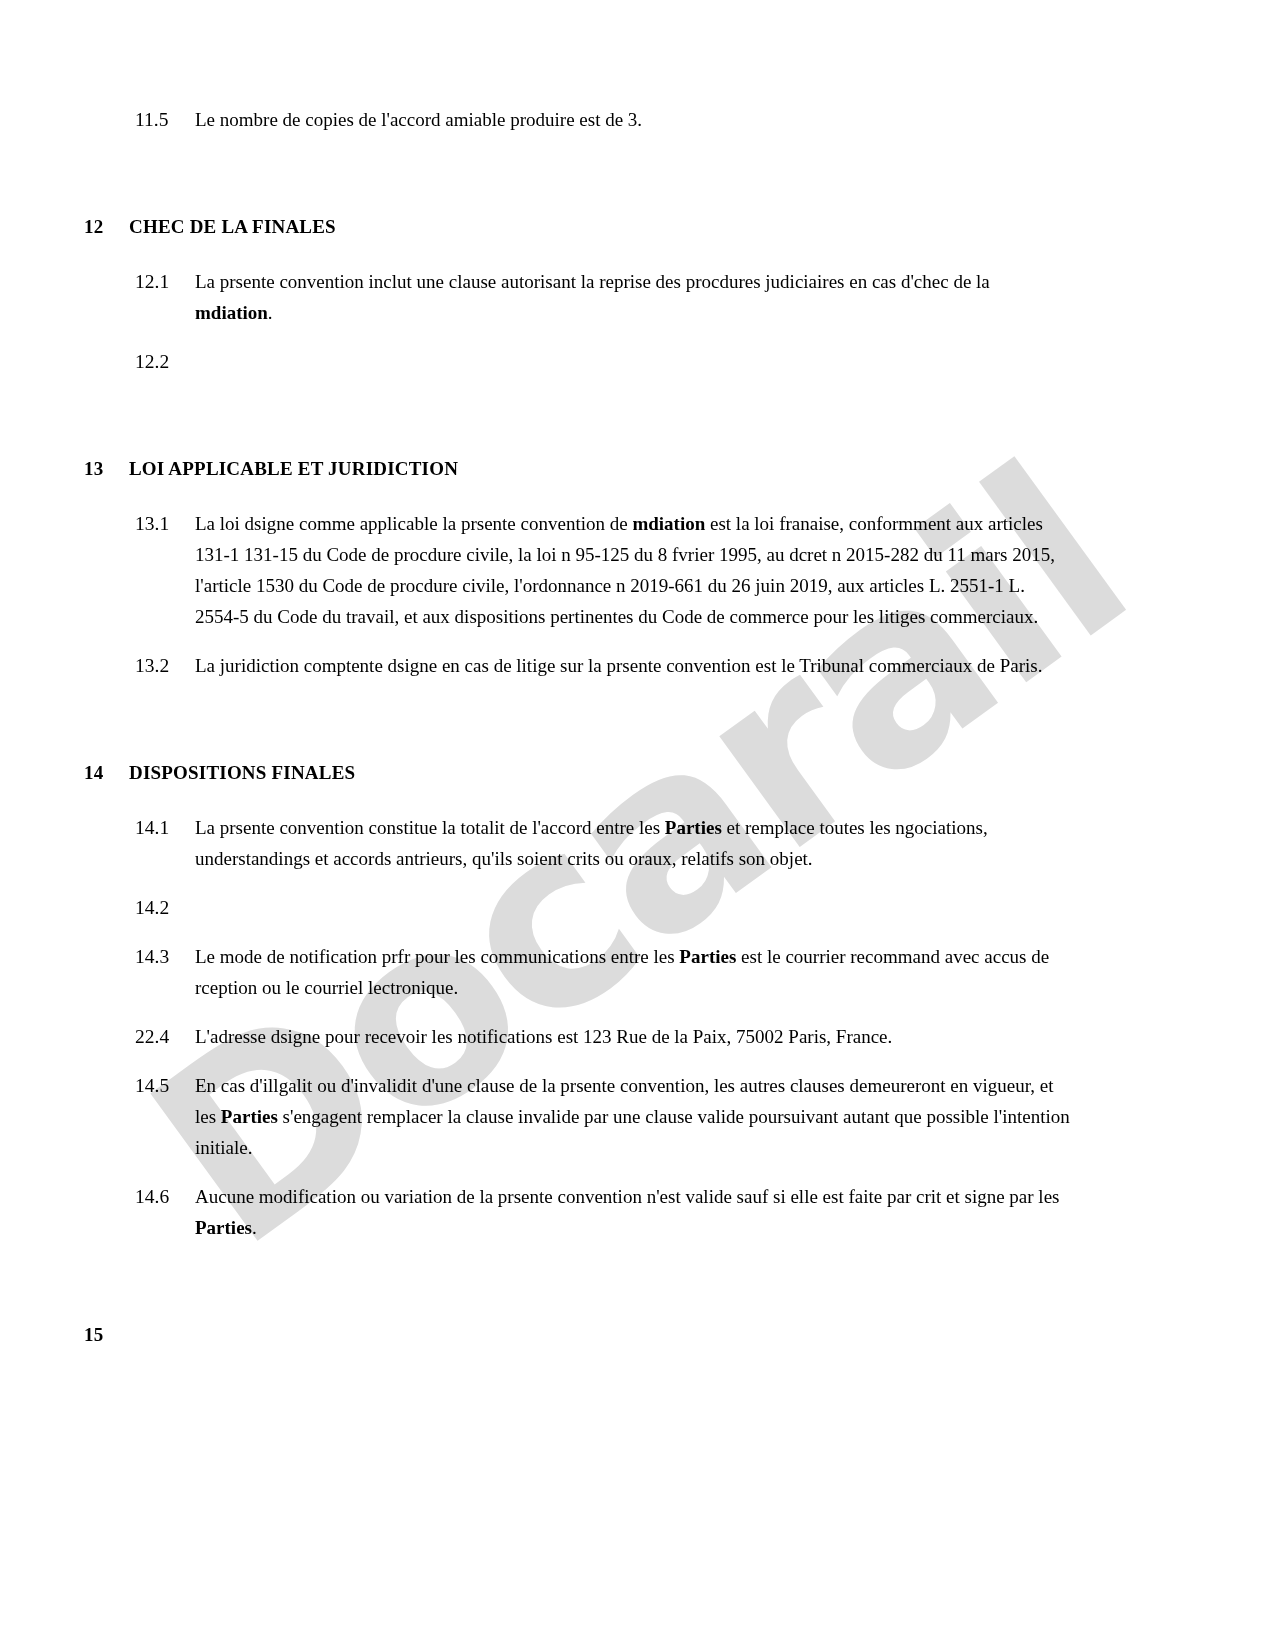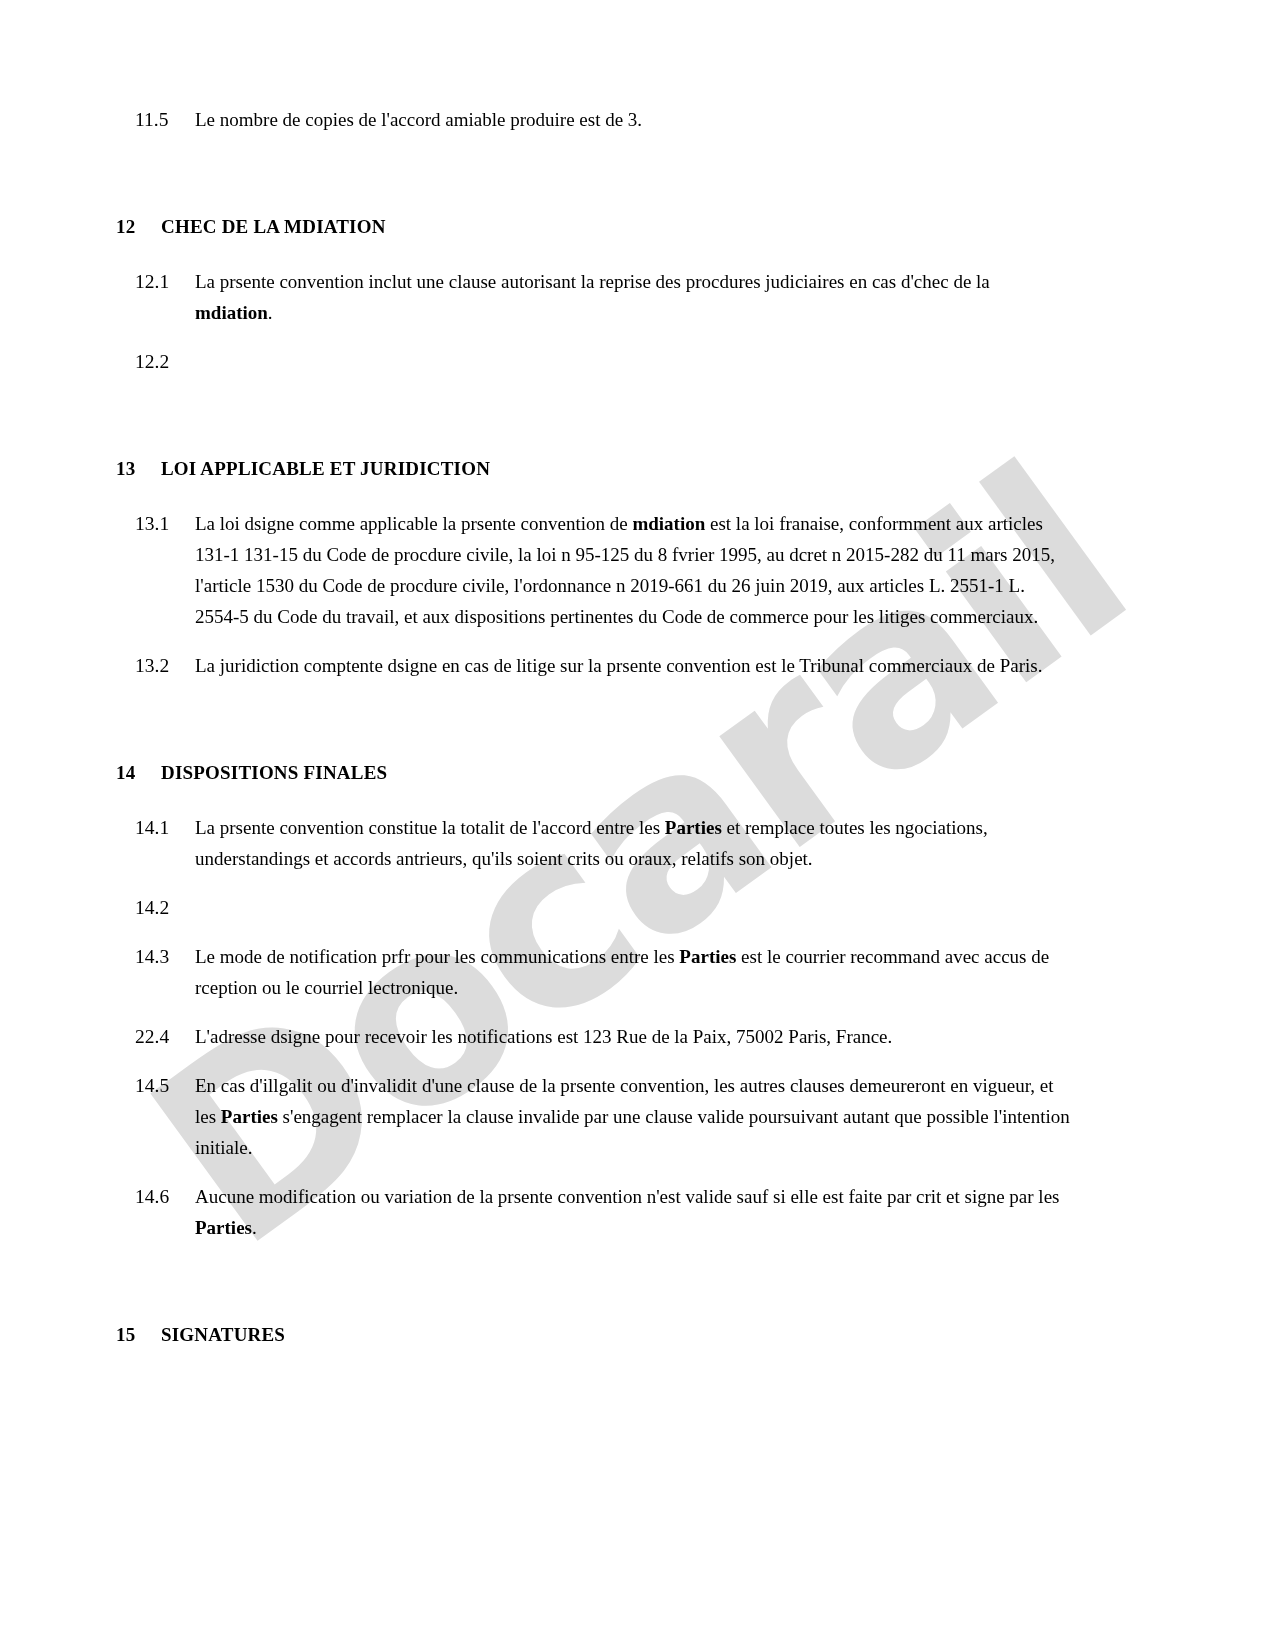--- a/index.html
+++ b/index.html
@@ -72,21 +72,21 @@
     line-height: 31px;
     text-align: left;
   }
   .clause .body b {
     font-weight: 700;
   }
 
   .heading {
     display: flex;
     align-items: flex-start;
-    padding-left: 116px;
+    padding-left: 84px;
     padding-right: 205px;
     font-weight: 700;
     font-size: 19px;
     line-height: 31px;
     letter-spacing: 0.2px;
   }
   .heading .num {
     flex: 0 0 45px;
     width: 45px;
   }
@@ -107,21 +107,21 @@
   </div>
 
   <div class="content">
       <div class="clause">
         <span class="num">11.5</span>
         <span class="body">Le nombre de copies de l'accord amiable  produire est de 3.</span>
       </div>
       <div class="gap-lg"></div>
       <div class="heading">
         <span class="num">12</span>
-        <span class="title">CHEC DE LA MDIATION</span>
+        <span class="title">CHEC DE LA FINALES</span>
       </div>
       <div class="gap-sm"></div>
       <div class="clause">
         <span class="num">12.1</span>
         <span class="body">La prsente convention inclut une clause autorisant la reprise des procdures judiciaires en cas d'chec de la <b>mdiation</b>.</span>
       </div>
       <div class="clause">
         <span class="num">12.2</span>
       </div>
       <div class="gap-lg"></div>
@@ -163,18 +163,17 @@
         <span class="num">14.5</span>
         <span class="body">En cas d'illgalit ou d'invalidit d'une clause de la prsente convention, les autres clauses demeureront en vigueur, et les <b>Parties</b> s'engagent  remplacer la clause invalide par une clause valide poursuivant autant que possible l'intention initiale.</span>
       </div>
       <div class="clause">
         <span class="num">14.6</span>
         <span class="body">Aucune modification ou variation de la prsente convention n'est valide sauf si elle est faite par crit et signe par les <b>Parties</b>.</span>
       </div>
       <div class="gap-lg"></div>
       <div class="heading">
         <span class="num">15</span>
-        <span class="title">SIGNATURES</span>
       </div>
       <div class="gap-sm"></div>
     </div>
 
 </div>
 
 </body></html>

